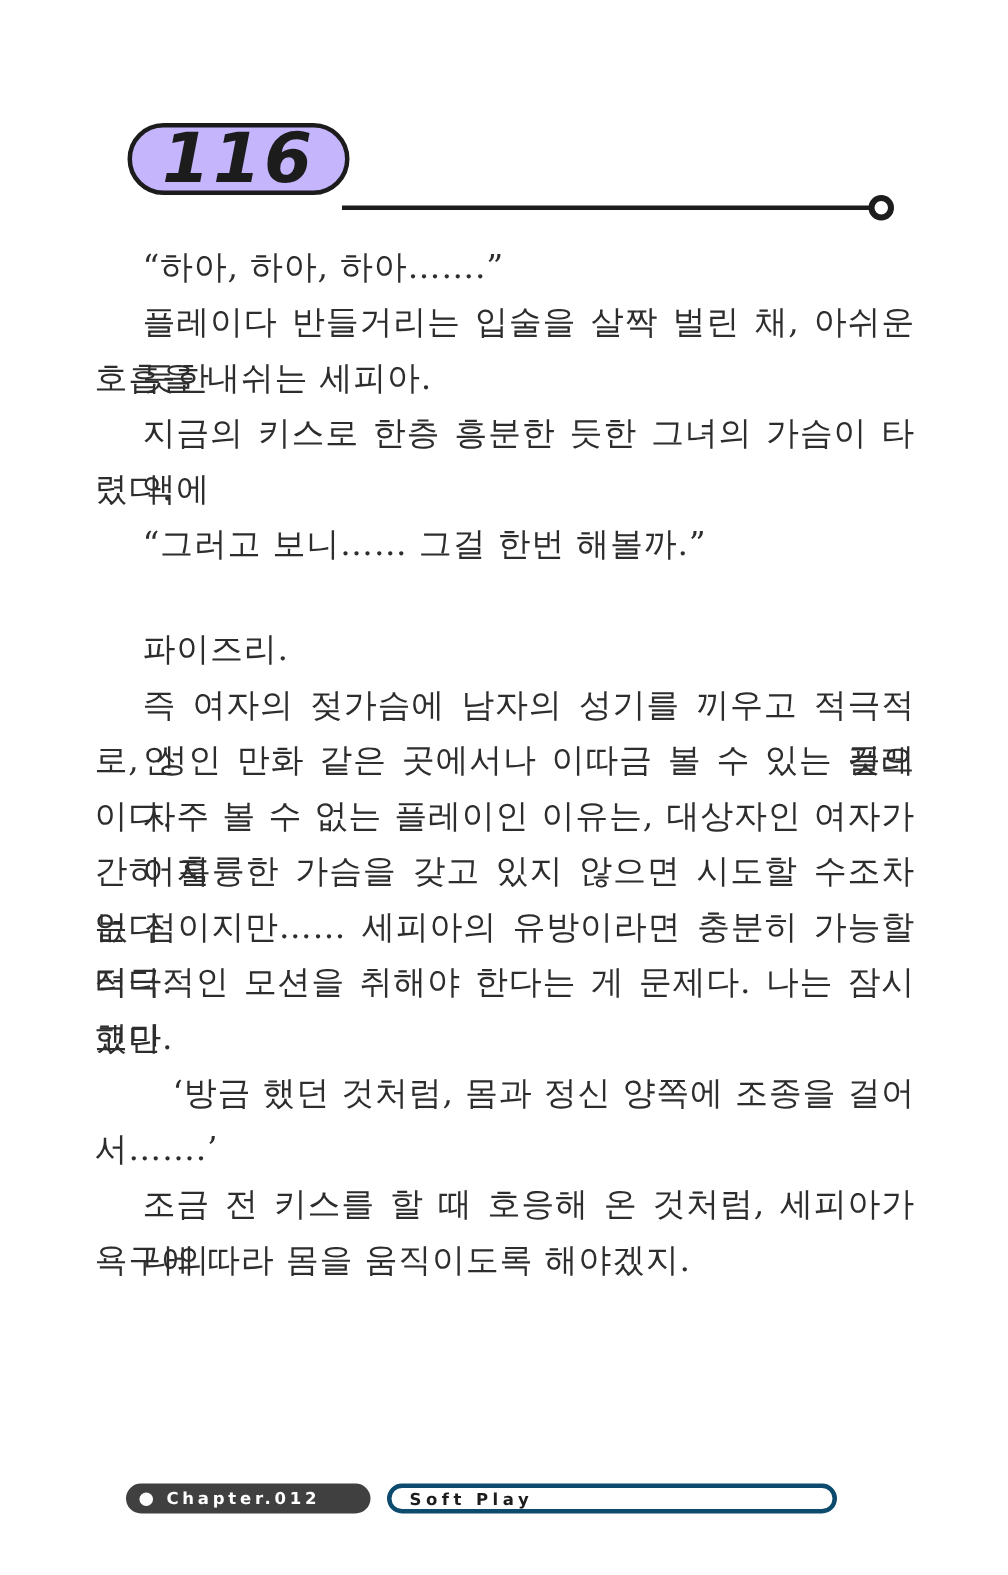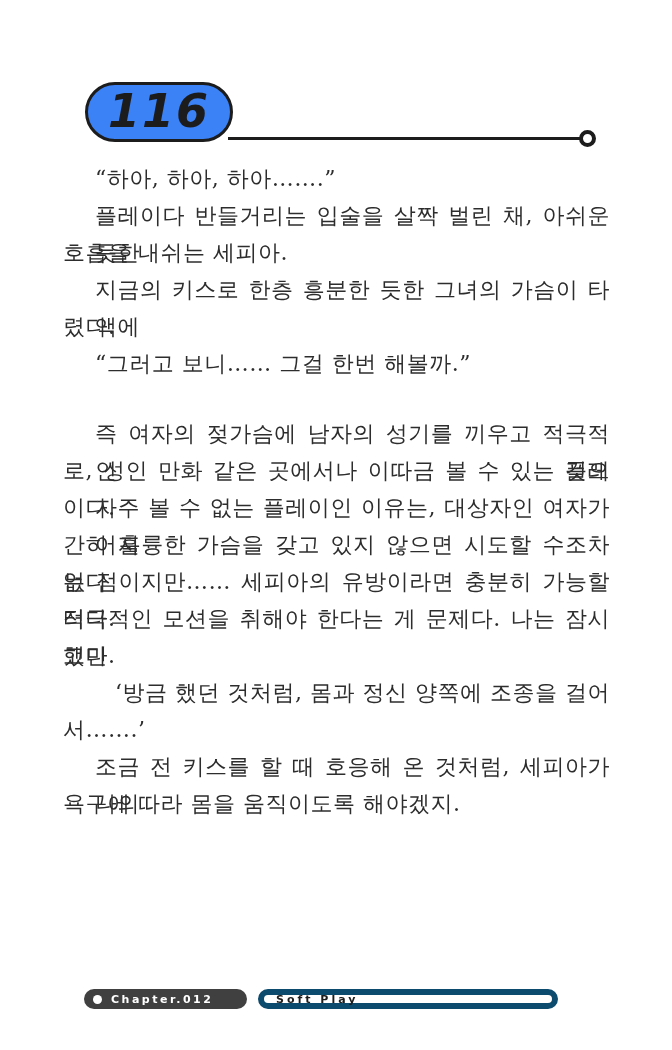--- a/index.html
+++ b/index.html
@@ -8,24 +8,24 @@
     position: relative;
     width: 672px; height: 1050px;
     background: #ffffff;
     font-family: "DejaVu Serif", "Liberation Serif", serif;
     overflow: hidden;
   }
 
   
   .page-badge {
     position: absolute; left: 85px; top: 82px;
-    width: 148px; height: 60px;
+    width: 148px; height: 48px;
     border: 3.5px solid #1c1c1c;
     border-radius: 31px;
-    background: #3b82f6;
+    background: #c4b5fd;
     display: flex; align-items: center; justify-content: center;
   }
   .page-badge .num {
     font-family: "DejaVu Sans", "Liberation Sans", sans-serif;
     font-style: italic; font-weight: bold;
     font-size: 46px; letter-spacing: 2px;
     color: #1c1c1c;
     transform: translateY(-1px);
   }
   .header-rule {
@@ -79,21 +79,21 @@
     font-weight: bold;
     font-size: 11px;
     letter-spacing: 2.5px;
     margin-left: 9px;
     transform: translateY(-0.5px);
   }
   .footer-section {
     position: absolute; left: 258px; top: 989px;
     width: 300px; height: 20px;
     background: #ffffff;
-    border: 6px solid #0c4a6e;
+    border: 3px solid #0c4a6e;
     border-radius: 10px;
     display: flex; align-items: center;
     padding-left: 12px;
   }
   .footer-section .cap {
     color: #1c1c1c;
     font-family: "DejaVu Sans", "Liberation Sans", sans-serif;
     font-weight: bold;
     font-size: 11px;
     letter-spacing: 3px;
@@ -109,20 +109,21 @@
 <div class="header-ring"></div>
 
 <div class="text-block">
   <div class="ln ind">“하아, 하아, 하아…….”</div>
   <div class="ln ind jf">플레이다 반들거리는 입술을 살짝 벌린 채, 아쉬운 듯한</div>
   <div class="ln">호흡을 내쉬는 세피아.</div>
   <div class="ln ind jf">지금의 키스로 한층 흥분한 듯한 그녀의 가슴이 타액에</div>
   <div class="ln">렸다.</div>
   <div class="ln ind">“그러고 보니…… 그걸 한번 해볼까.”</div>
   <div class="spacer"></div>
+  <div class="ln ind">파이즈리.</div>
   <div class="ln ind jf">즉 여자의 젖가슴에 남자의 성기를 끼우고 적극적인 것으</div>
   <div class="ln jf">로, 성인 만화 같은 곳에서나 이따금 볼 수 있는 플레이다.</div>
   <div class="ln ind jf">자주 볼 수 없는 플레이인 이유는, 대상자인 여자가 어지</div>
   <div class="ln jf">간히 훌륭한 가슴을 갖고 있지 않으면 시도할 수조차 없다</div>
   <div class="ln jf">는 점이지만…… 세피아의 유방이라면 충분히 가능할 터다.</div>
   <div class="ln jf">적극적인 모션을 취해야 한다는 게 문제다. 나는 잠시 고민</div>
   <div class="ln">했다.</div>
   <div class="ln ind2">‘방금 했던 것처럼, 몸과 정신 양쪽에 조종을 걸어</div>
   <div class="ln">서…….’</div>
   <div class="ln ind jf">조금 전 키스를 할 때 호응해 온 것처럼, 세피아가 나의</div>

